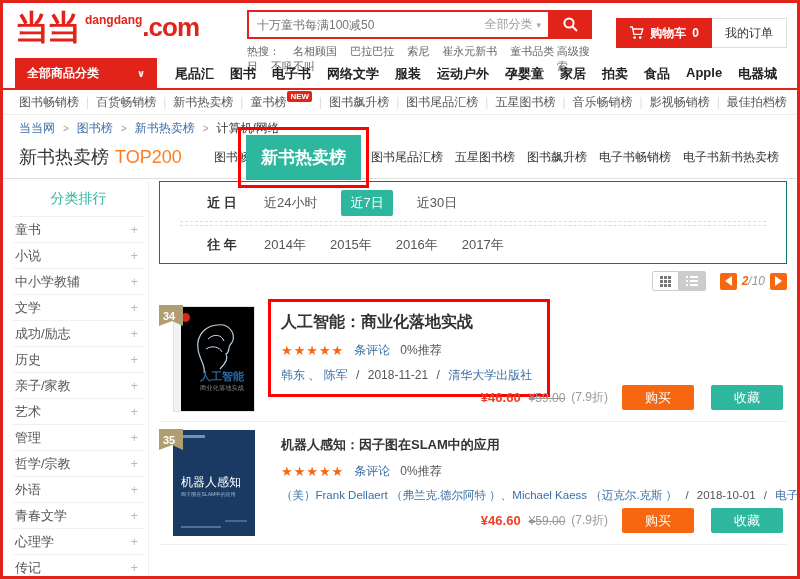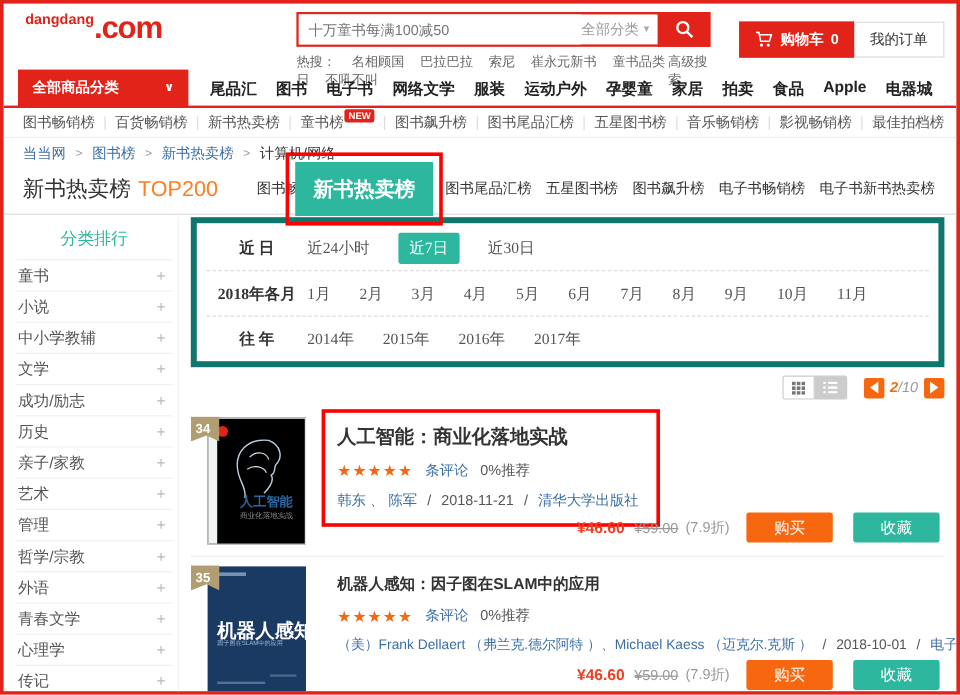--- a/index.html
+++ b/index.html
@@ -59,21 +59,21 @@
 
   
   .content { display:flex; padding:2px 10px 0 10px; height:398px; }
   .sidebar { width:136px; flex:none; border-right:1px solid #f0f0f0; padding-right:4px; }
   .sb-title { color:#2cb79e; font-size:14px; text-align:center; padding:9px 0 8px; }
   .sb-item { display:flex; justify-content:space-between; align-items:center; height:26px; border-top:1px solid #f0f0f0; font-size:13px; color:#555; padding:0 6px 0 2px; cursor:pointer; }
   .sb-item .plus { color:#bbb; font-size:13px; }
 
   .main { flex:1; padding-left:10px; }
 
-  .filter-box { border:5px solid #0f766e; padding:5px 0 3px;font-family:Liberation Serif, serif; }
+  .filter-box { border:1px solid #0f766e; padding:5px 12px 3px; }
   .f-row { display:flex; align-items:center; min-height:31px; padding:0 8px; }
   .f-label { width:84px; font-size:13px; font-weight:bold; color:#333; text-align:center; flex:none; }
   .f-opt { font-size:13px; color:#555; margin-right:24px; cursor:pointer; white-space:nowrap; }
   .f-opt.active { background:#2cb79e; color:#fff; padding:4px 9px; border-radius:2px; }
   .f-sep { border-top:1px dashed #ddd; margin:3px 8px; }
 
   .toolbar { display:flex; justify-content:flex-end; align-items:center; height:34px;font-style:italic; }
   .view-btn { width:27px; height:20px; border:1px solid #ccc; display:flex; align-items:center; justify-content:center; cursor:pointer; }
   .view-btn.grid { background:#fff; border-radius:2px 0 0 2px; }
   .view-btn.list { background:#ccc; border-radius:0 2px 2px 0; }
@@ -91,21 +91,21 @@
   .rank-badge { position:absolute; left:0; top:7px; width:24px; height:21px; background:#b19d72; color:#fff; font-size:11px; font-weight:bold; display:flex; align-items:center; justify-content:flex-start; padding-left:4px; z-index:2; clip-path:polygon(0 0,100% 0,100% 100%,55% 76%,0 100%); }
   .cover { position:absolute; left:14px; top:8px; width:82px; height:106px; cursor:pointer; }
   .cover-1 { background:#000000; border:1px solid #e3e3e3; }
   .cover-1 .dot { position:absolute; left:7px; top:6px; width:9px; height:9px; border-radius:50%; background:#e2231a; }
   .cover-1 .head { position:absolute; left:12px; top:12px; }
   .cover-1 .ct { position:absolute; left:26px; top:62px; font-size:11px; font-weight:bold; color:#2867a0; white-space:nowrap; }
   .cover-1 .cs { position:absolute; left:26px; top:76px; font-size:7px; color:#888; white-space:nowrap; transform:scale(.9); transform-origin:left; }
   .cover-1 .spine { position:absolute; left:0; top:0; width:7px; height:100%; background:#f0f2f4; }
   .cover-2 { background:#1a3a63; }
   .cover-2 .brand { position:absolute; left:6px; top:5px; width:26px; height:3px; background:#9fb6d4; opacity:.7; }
-  .cover-2 .ct { position:absolute; left:8px; top:44px; font-size:16px; font-weight:bold; color:#fff; white-space:nowrap; }
+  .cover-2 .ct { position:absolute; left:8px; top:44px; font-size:12px; font-weight:normal; color:#fff; white-space:nowrap; }
   .cover-2 .cs { position:absolute; left:8px; top:60px; font-size:6px; color:#9fb6d4; white-space:nowrap; transform:scale(.85); transform-origin:left; }
   .cover-2 .foot { position:absolute; left:8px; bottom:8px; width:40px; height:2px; background:#7f93b3; opacity:.6; }
   .cover-2 .foot2 { position:absolute; right:8px; bottom:14px; width:22px; height:2px; background:#7f93b3; opacity:.5; }
 
   .binfo { position:absolute; left:122px; top:14px; }
   .binfo-1 { outline:3px solid #fd0100; outline-offset:10px; width:256px; }
   .btitle { font-weight:bold; color:#333; white-space:nowrap; cursor:pointer; }
   .btitle-1 { font-size:16px; }
   .btitle-2 { font-size:13px; }
   .brow { display:flex; align-items:center; margin-top:9px; white-space:nowrap; }
@@ -124,20 +124,21 @@
   .buy-btn { width:72px; height:25px; background:#f6670f; color:#fff; border:none; border-radius:2px; font-size:13px; margin-left:14px; cursor:pointer; font-family:inherit; }
   .fav-btn { width:72px; height:25px; background:#2cb79e; color:#fff; border:none; border-radius:2px; font-size:13px; margin-left:17px; cursor:pointer; font-family:inherit; }
 </style>
 </head>
 <body>
 
 <div class="page">
 
   <header class="top">
     <div class="logo">
+      <span class="logo-mark">当当</span>
       <span class="logo-text">
         <span class="logo-name">dangdang</span>
         <span class="logo-domain">.com</span>
       </span>
     </div>
 
     <div class="search-wrap">
       <div class="search-box">
         <input class="search-input" type="text" placeholder="十万童书每满100减50" style="">
         <span class="search-cat">
@@ -315,34 +316,20 @@
     <section class="main">
 
       <div class="filter-box">
         <div class="f-row">
           <span class="f-label">近  日</span>
           <span class="f-opt">近24小时</span>
           <span class="f-opt active">近7日</span>
           <span class="f-opt">近30日</span>
         </div>
         <div class="f-sep"></div>
-        <div class="f-row">
-          <span class="f-label">2018年各月</span>
-          <span class="f-opt">1月</span>
-          <span class="f-opt">2月</span>
-          <span class="f-opt">3月</span>
-          <span class="f-opt">4月</span>
-          <span class="f-opt">5月</span>
-          <span class="f-opt">6月</span>
-          <span class="f-opt">7月</span>
-          <span class="f-opt">8月</span>
-          <span class="f-opt">9月</span>
-          <span class="f-opt">10月</span>
-          <span class="f-opt">11月</span>
-        </div>
         <div class="f-sep"></div>
         <div class="f-row">
           <span class="f-label">往  年</span>
           <span class="f-opt">2014年</span>
           <span class="f-opt">2015年</span>
           <span class="f-opt">2016年</span>
           <span class="f-opt">2017年</span>
         </div>
       </div>
 

